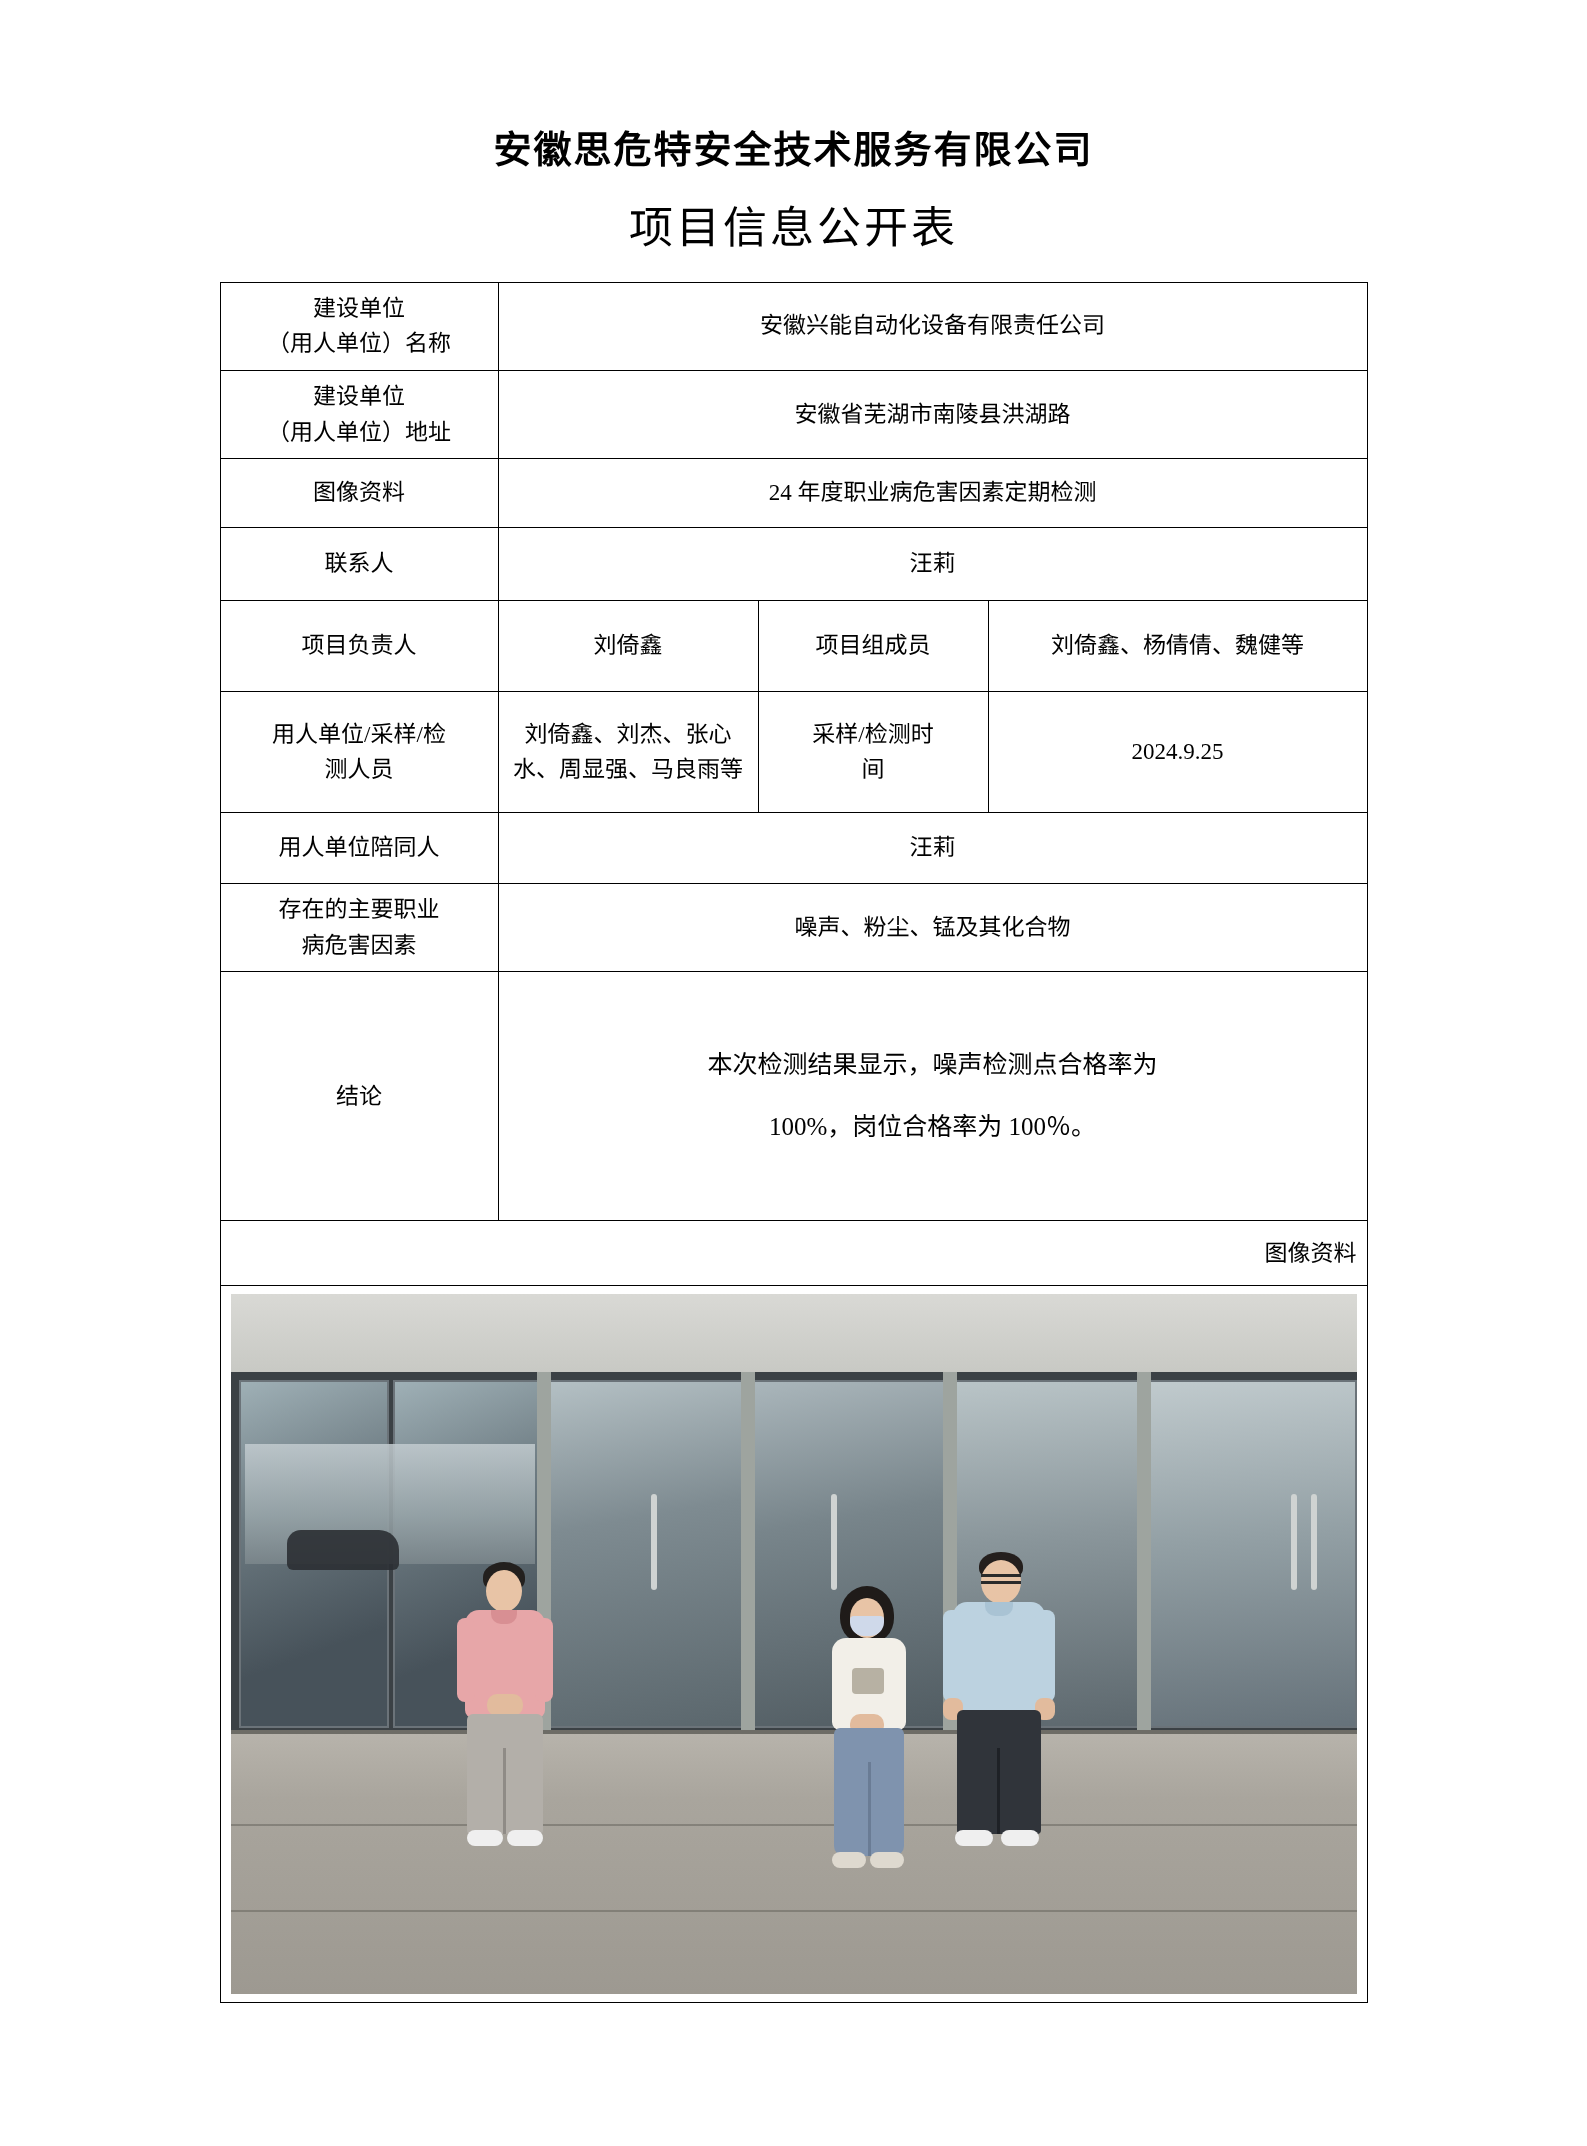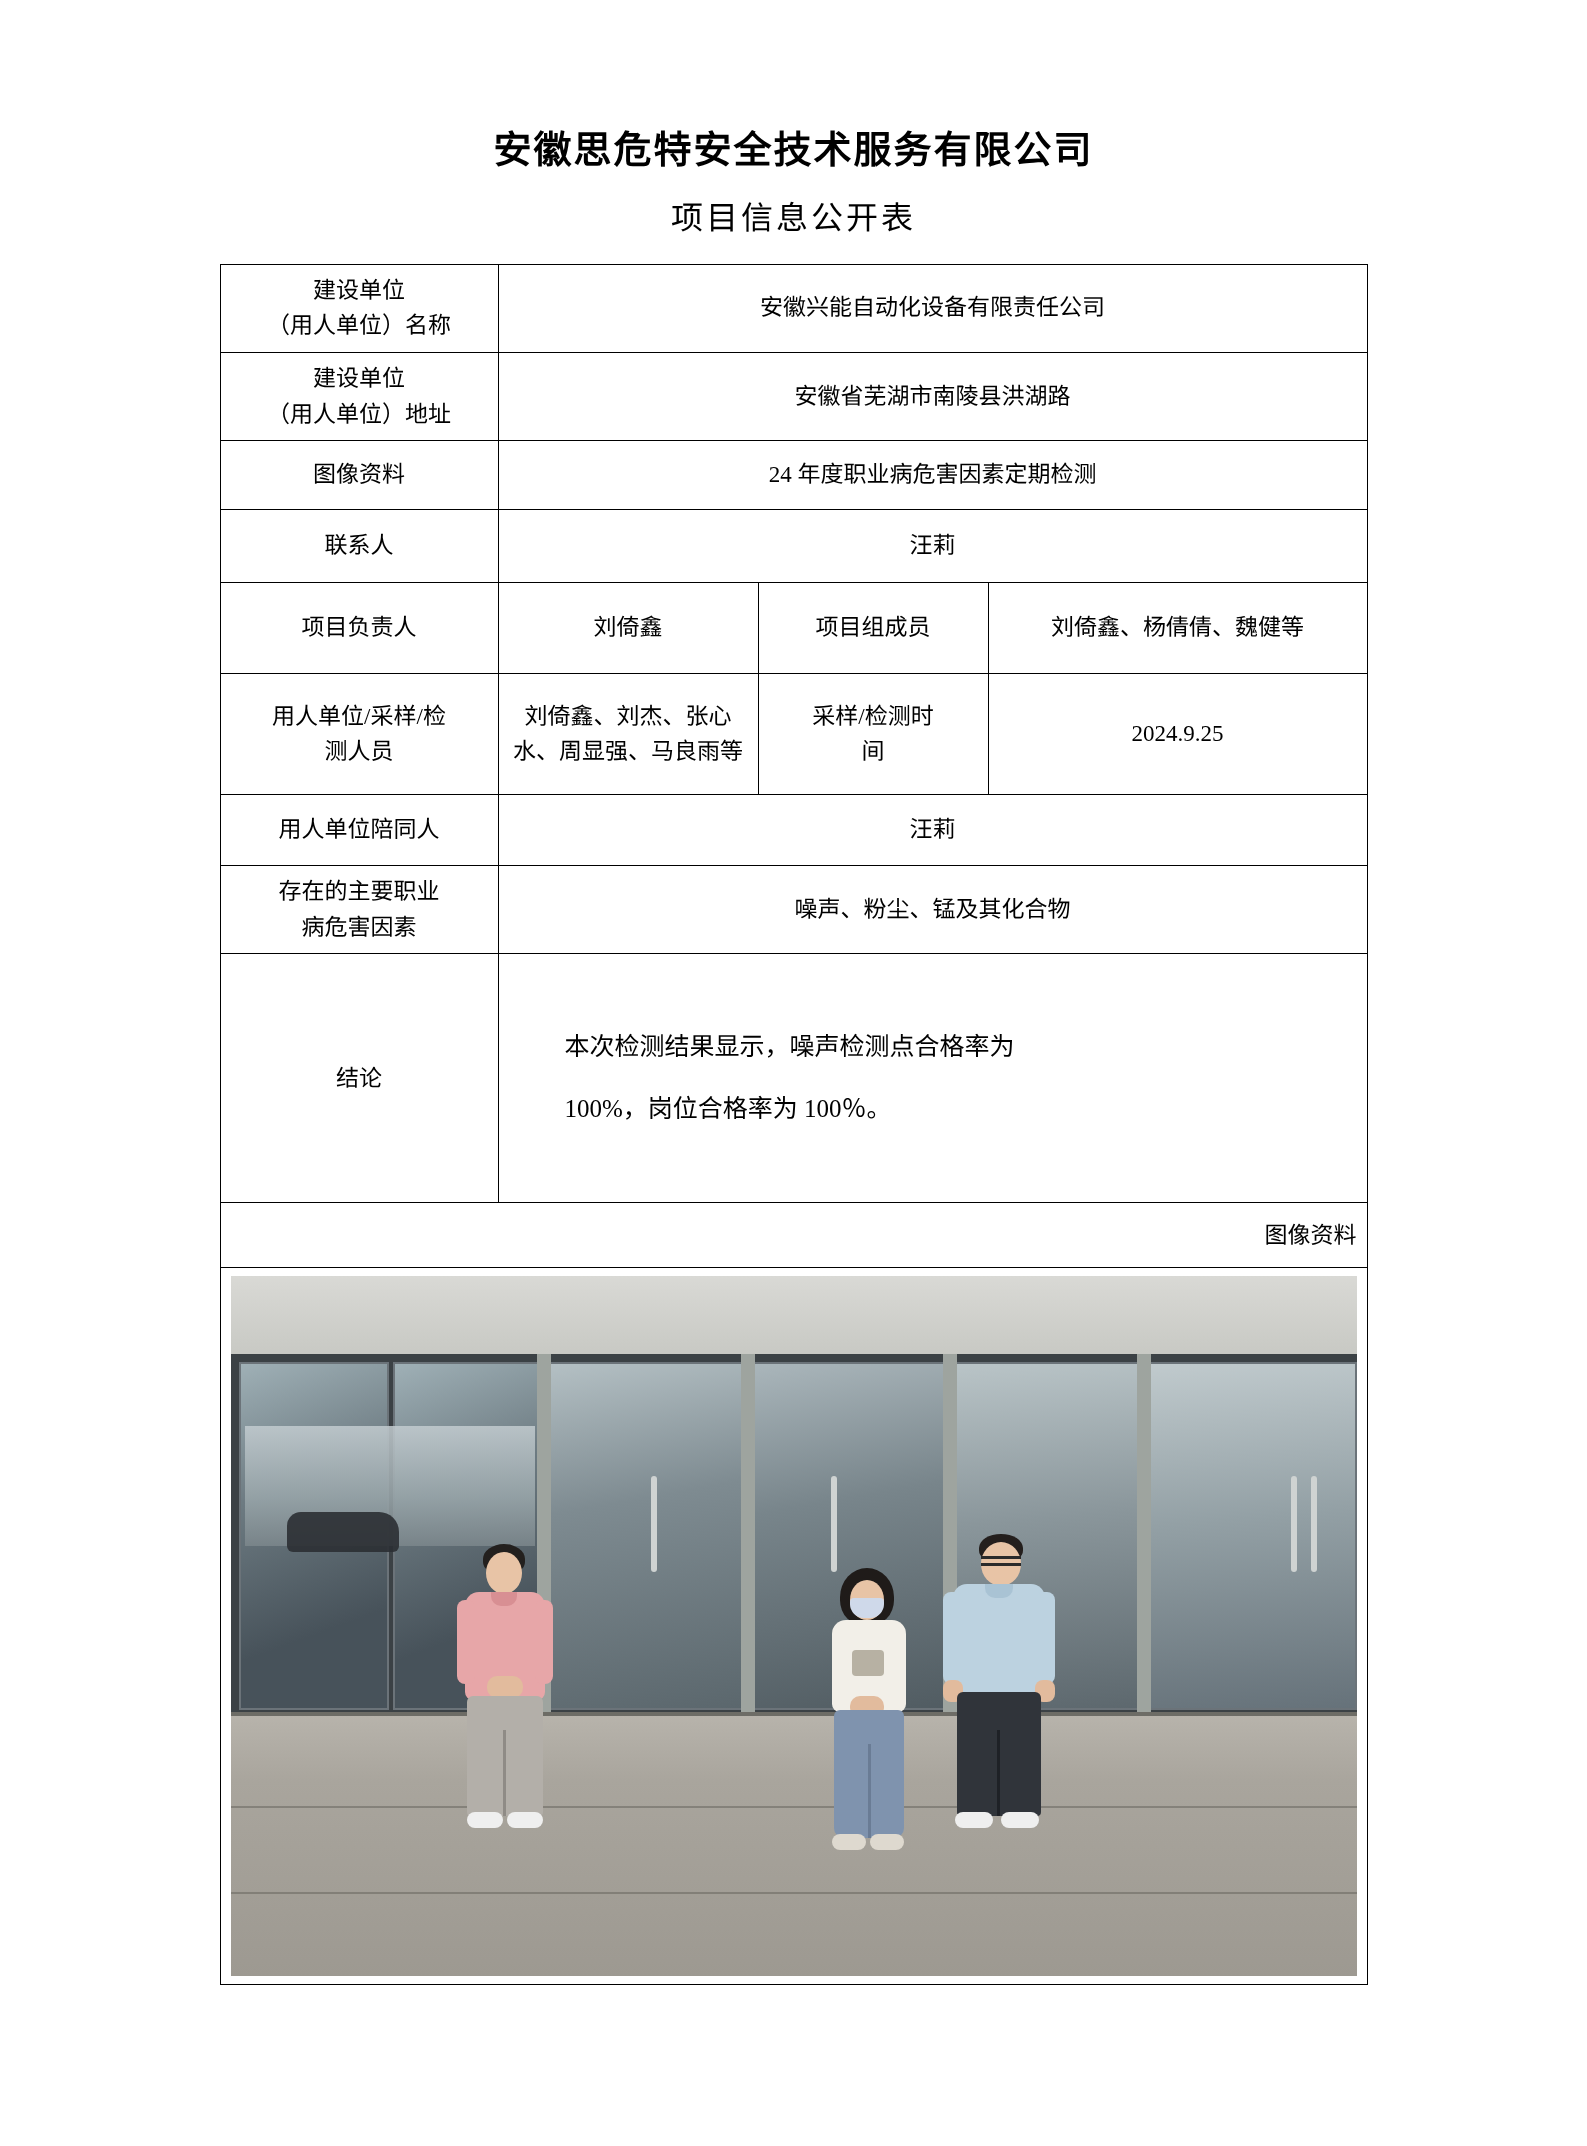--- a/index.html
+++ b/index.html
@@ -32,21 +32,21 @@
   .form-meta {
     text-align: right;
     font-family: "Liberation Mono", "DejaVu Sans Mono", monospace;
     font-size: 21px;
     margin-top: 18px;
     padding-right: 22px;
     letter-spacing: 0.5px;
   }
   .sub-title {
     text-align: center;
-    font-size: 32px;
+    font-size: 44px;
     margin-top: 18px;
     letter-spacing: 3px;
   }
   table.info {
     border-collapse: collapse;
     width: 1147px;
     margin: 26px auto 0 auto;
     table-layout: fixed;
   }
   table.info td {
@@ -77,20 +77,21 @@
   .r9 td { height: 232px; }
   .r10 td { height: 48px; }
   .conc-text {
     text-align: left;
     padding: 0 56px 0 56px;
     line-height: 2.5;
     font-size: 25px;
   }
   .conc-text p {
     margin: 0;
+    text-align: center;
   }
   .media-label {
     text-align: right;
     font-size: 24px;
   }
   
   td.photo-cell {
     padding: 0;
     border: 1px solid #000000;
     height: 700px;

